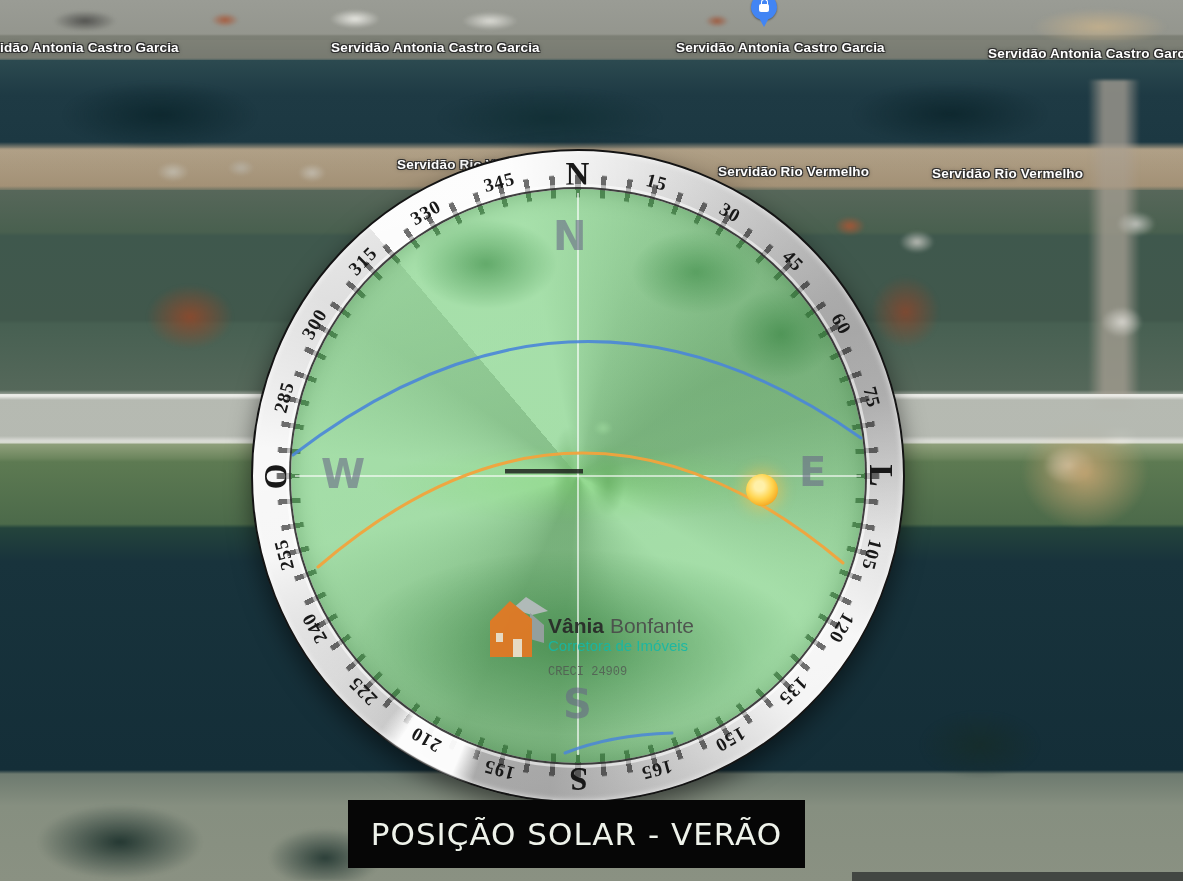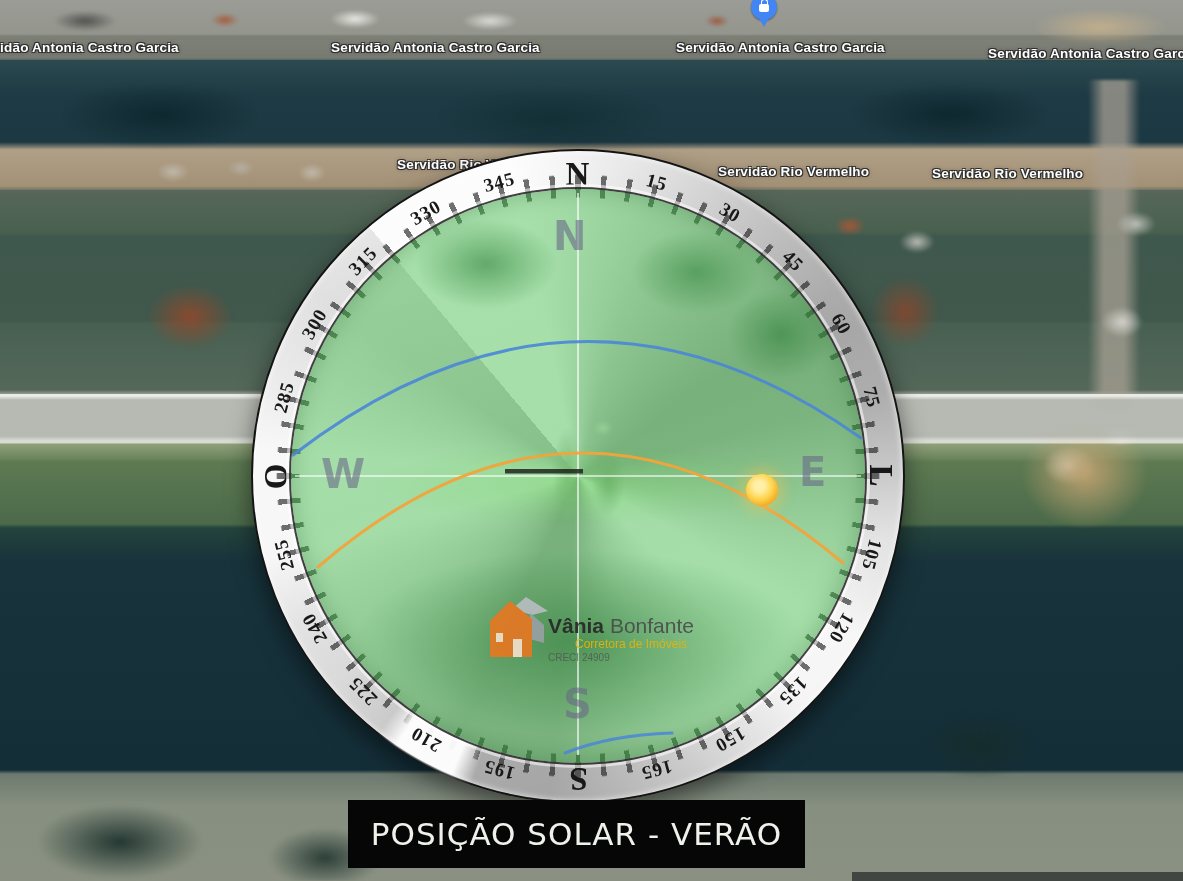--- a/index.html
+++ b/index.html
@@ -200,22 +200,22 @@
     background:radial-gradient(circle at 42% 38%, #fff0a8 0 18%, #ffd44e 48%, #f4a51e 78%, rgba(240,160,25,.3) 88%, rgba(240,160,25,0) 100%);
     box-shadow:0 0 14px 5px rgba(255,195,70,.45);
   }
   
   .logo{position:absolute;left:195px;top:404px;width:210px;height:80px;opacity:.9;display:flex;}
   .logo-icon{position:relative;width:62px;height:74px;flex:none;}
   .logo-text{padding-top:22px;line-height:1.05;}
   .logo-name{font-size:21px;color:#2e2e2e;white-space:nowrap;text-align:center;}
   .logo-name .bold{font-weight:700;color:#262626;}
   .logo-name .light{font-weight:400;color:#4a4a4a;}
-  .logo-tagline{font-size:12px;color:#eab308;margin-top:1px;white-space:nowrap;margin-left:27px;}
-  .logo-creci{font-size:10px;color:#4f4f4f;opacity:.8;margin-top:2px;}
+  .logo-tagline{font-size:15px;color:#14b8a6;margin-top:1px;white-space:nowrap;}
+  .logo-creci{font-size:12px;color:#4f4f4f;opacity:.8;margin-top:12px;font-family:Liberation Mono, monospace;}
   
   .caption{
     position:absolute;left:348px;top:800px;width:457px;height:68px;z-index:8;
     background:#060606;display:flex;align-items:center;justify-content:center;
   }
   .caption-text{
     color:#eef2ea;font-size:31px;letter-spacing:1px;font-family:"DejaVu Sans",sans-serif;
   }
   
   .attribution{

